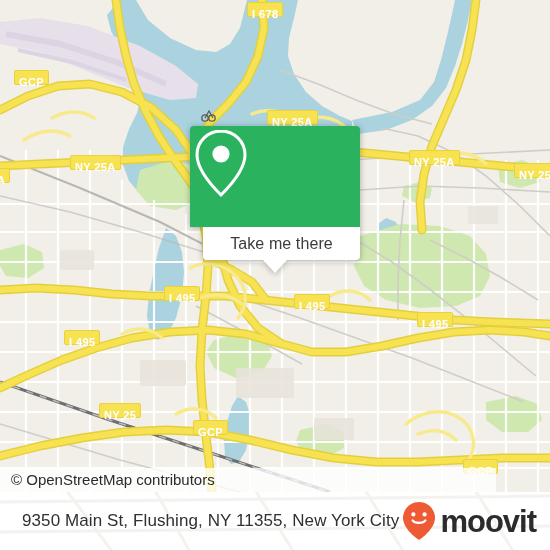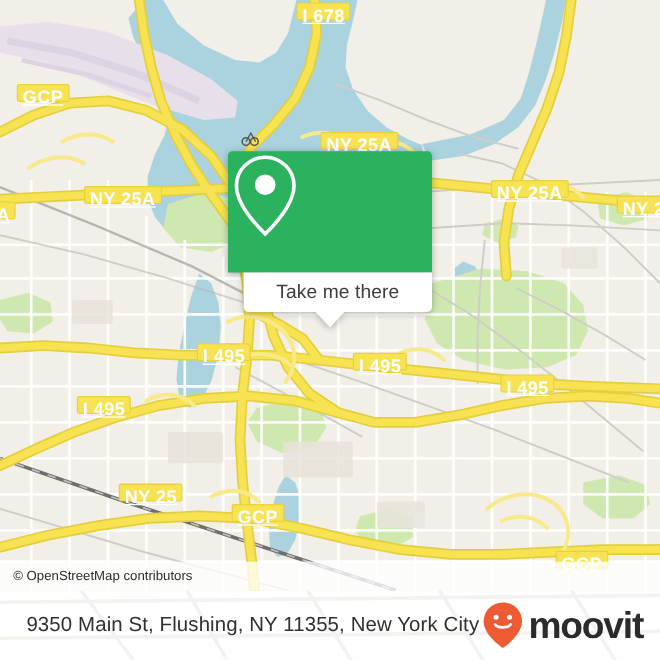--- a/index.html
+++ b/index.html
@@ -10,38 +10,37 @@
   #map{position:absolute;left:0;top:0;width:550px;height:492px;overflow:hidden;background:#f2efe9;}
   #map svg{position:absolute;left:0;top:0;}
 
   
   .shield{
     position:absolute;
     background:#f7e252;
     border:1px solid #e8d13c;
     border-radius:2px;
     color:#ffffff;
-    font-size:15px;
+    font-size:11px;
     font-weight:bold;
     letter-spacing:.4px;
     line-height:14px;
     height:15px;
     padding:4px 4px;
     white-space:nowrap;
     text-shadow:0 0 1px rgba(255,255,255,.25);
     box-sizing:border-box;
-    text-decoration:underline;
   }
   .shield span{display:block;}
 
   
   #attribution{
-    position:absolute;left:0;bottom:0;width:550px;height:24px;
+    position:absolute;left:0;bottom:0;width:496px;height:24px;
     background:rgba(255,255,255,.78);
-    color:#2b2b2b;font-size:11px;line-height:24px;
+    color:#2b2b2b;font-size:15px;line-height:24px;
     padding-left:11px;box-sizing:border-box;
     white-space:nowrap;
   }
 
   
   #callout{
     position:absolute;left:190px;top:126px;width:170px;
     filter:drop-shadow(0 1px 3px rgba(0,0,0,.30));
   }
   #callout-head{

